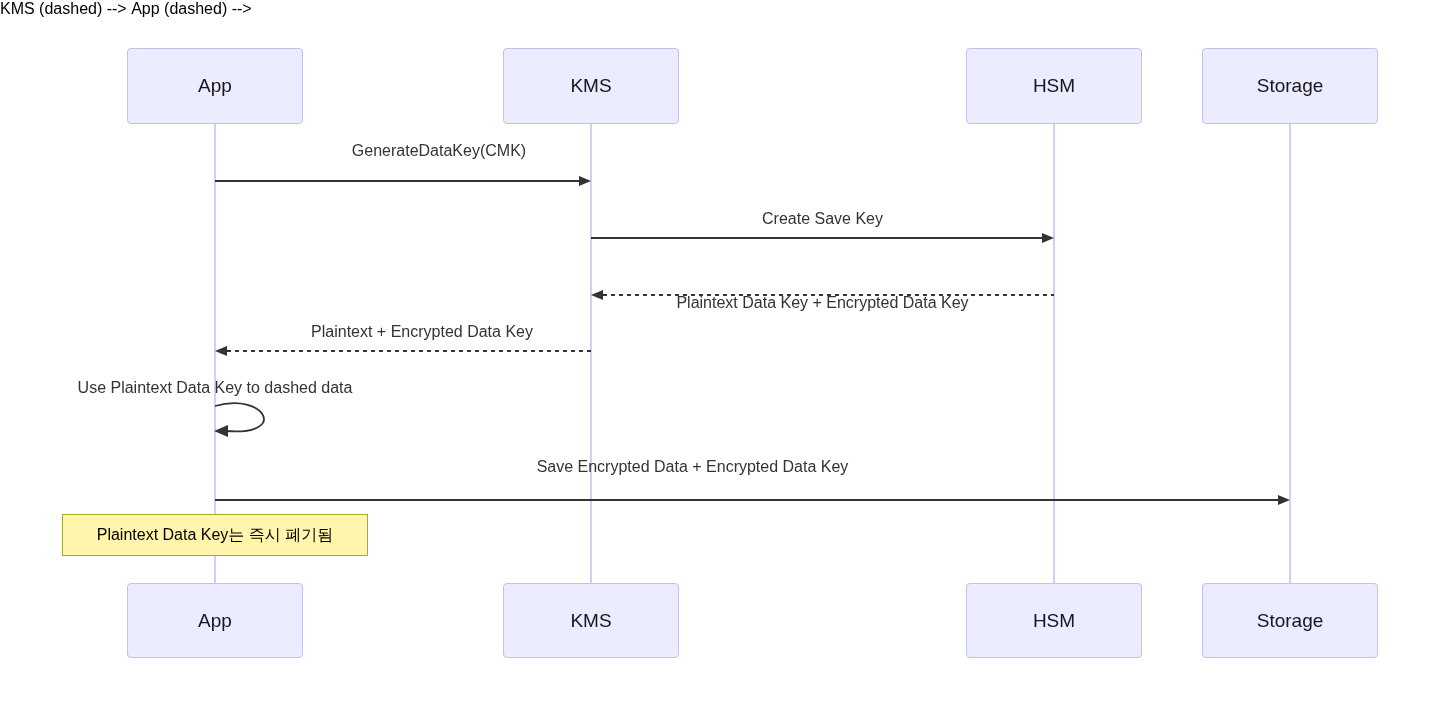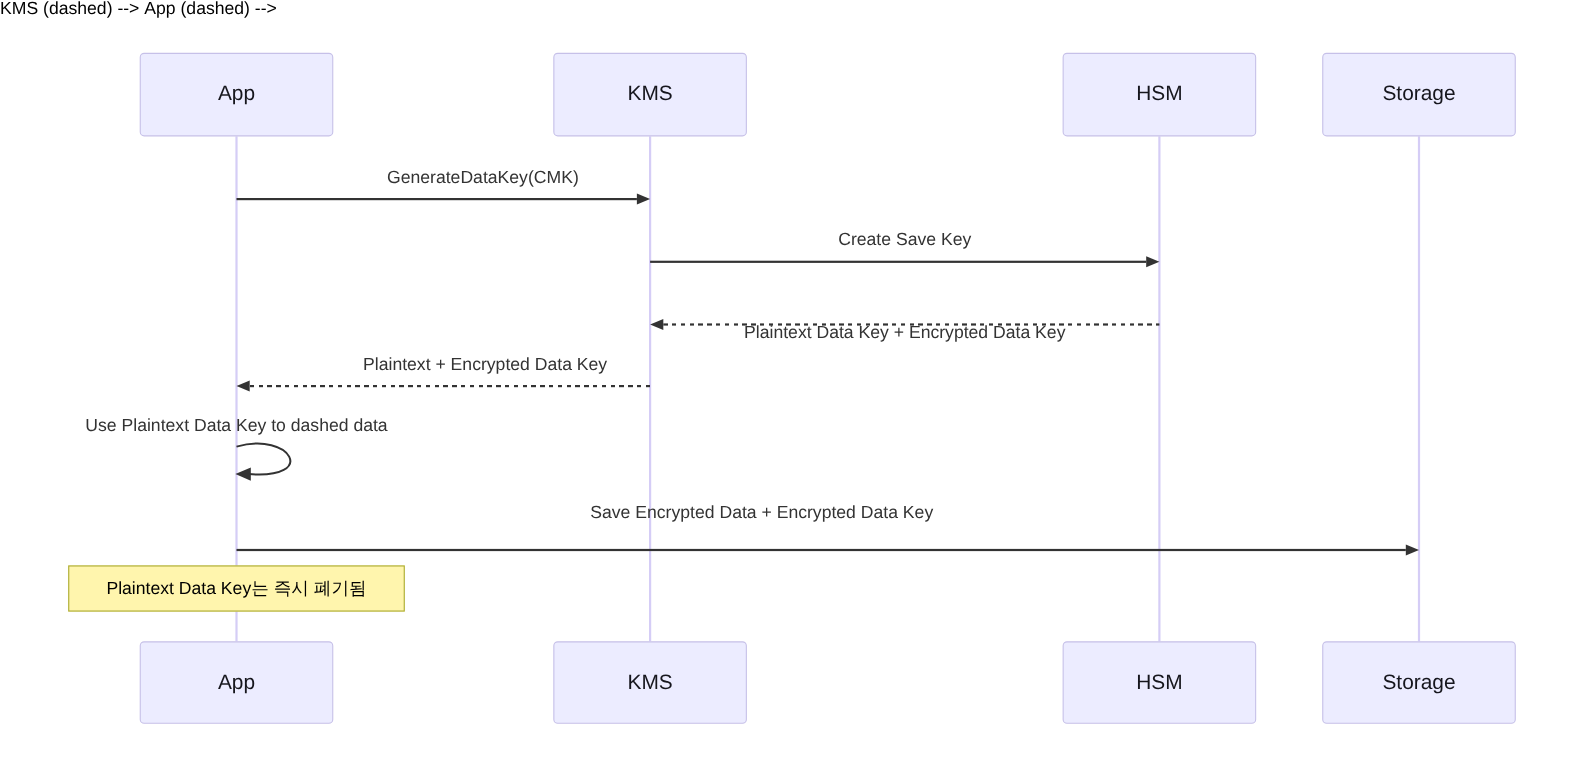--- a/index.html
+++ b/index.html
@@ -105,36 +105,36 @@
     <span>KMS</span>
   </div>
   <div class="actor" style="left:966px; top:48px;">
     <span>HSM</span>
   </div>
   <div class="actor" style="left:1202px; top:48px;">
     <span>Storage</span>
   </div>
 
   
-  <div class="msg-label" style="left:215px; top:151px; width:448px;">GenerateDataKey(CMK)</div>
+  <div class="msg-label" style="left:215px; top:140px; width:448px;">GenerateDataKey(CMK)</div>
   <div class="line-solid" style="left:215px; top:180px; width:364px;"></div>
   <div class="arrow-right" style="left:579px; top:176px;"></div>
 
   
   <div class="msg-label" style="left:591px; top:208px; width:463px;">Create Save Key</div>
   <div class="line-solid" style="left:591px; top:237px; width:451px;"></div>
   <div class="arrow-right" style="left:1042px; top:233px;"></div>
 
    KMS (dashed) --&gt;
   <div class="msg-label" style="left:591px; top:264px; width:463px;margin-top:28px;">Plaintext Data Key + Encrypted Data Key</div>
   <div class="line-dashed" style="left:603px; top:294px; width:451px;"></div>
   <div class="arrow-left" style="left:591px; top:290px;"></div>
 
    App (dashed) --&gt;
-  <div class="msg-label" style="left:222px; top:321px; width:438px;">Plaintext + Encrypted Data Key</div>
+  <div class="msg-label" style="left:203px; top:321px; width:438px;">Plaintext + Encrypted Data Key</div>
   <div class="line-dashed" style="left:227px; top:350px; width:364px;"></div>
   <div class="arrow-left" style="left:215px; top:346px;"></div>
 
   
   <div class="msg-label" style="left:45px; top:377px; width:340px;">Use Plaintext Data Key to dashed data</div>
   <svg class="self-loop" style="left:213px; top:401px;" width="74" height="42" viewBox="0 0 74 42">
     <path d="M2,5 C52,-9 76,35 13,30" fill="none" stroke="#333333" stroke-width="1.8"></path>
     <polygon points="15,24 15,36 1,30" fill="#333333"></polygon>
   </svg>
 

